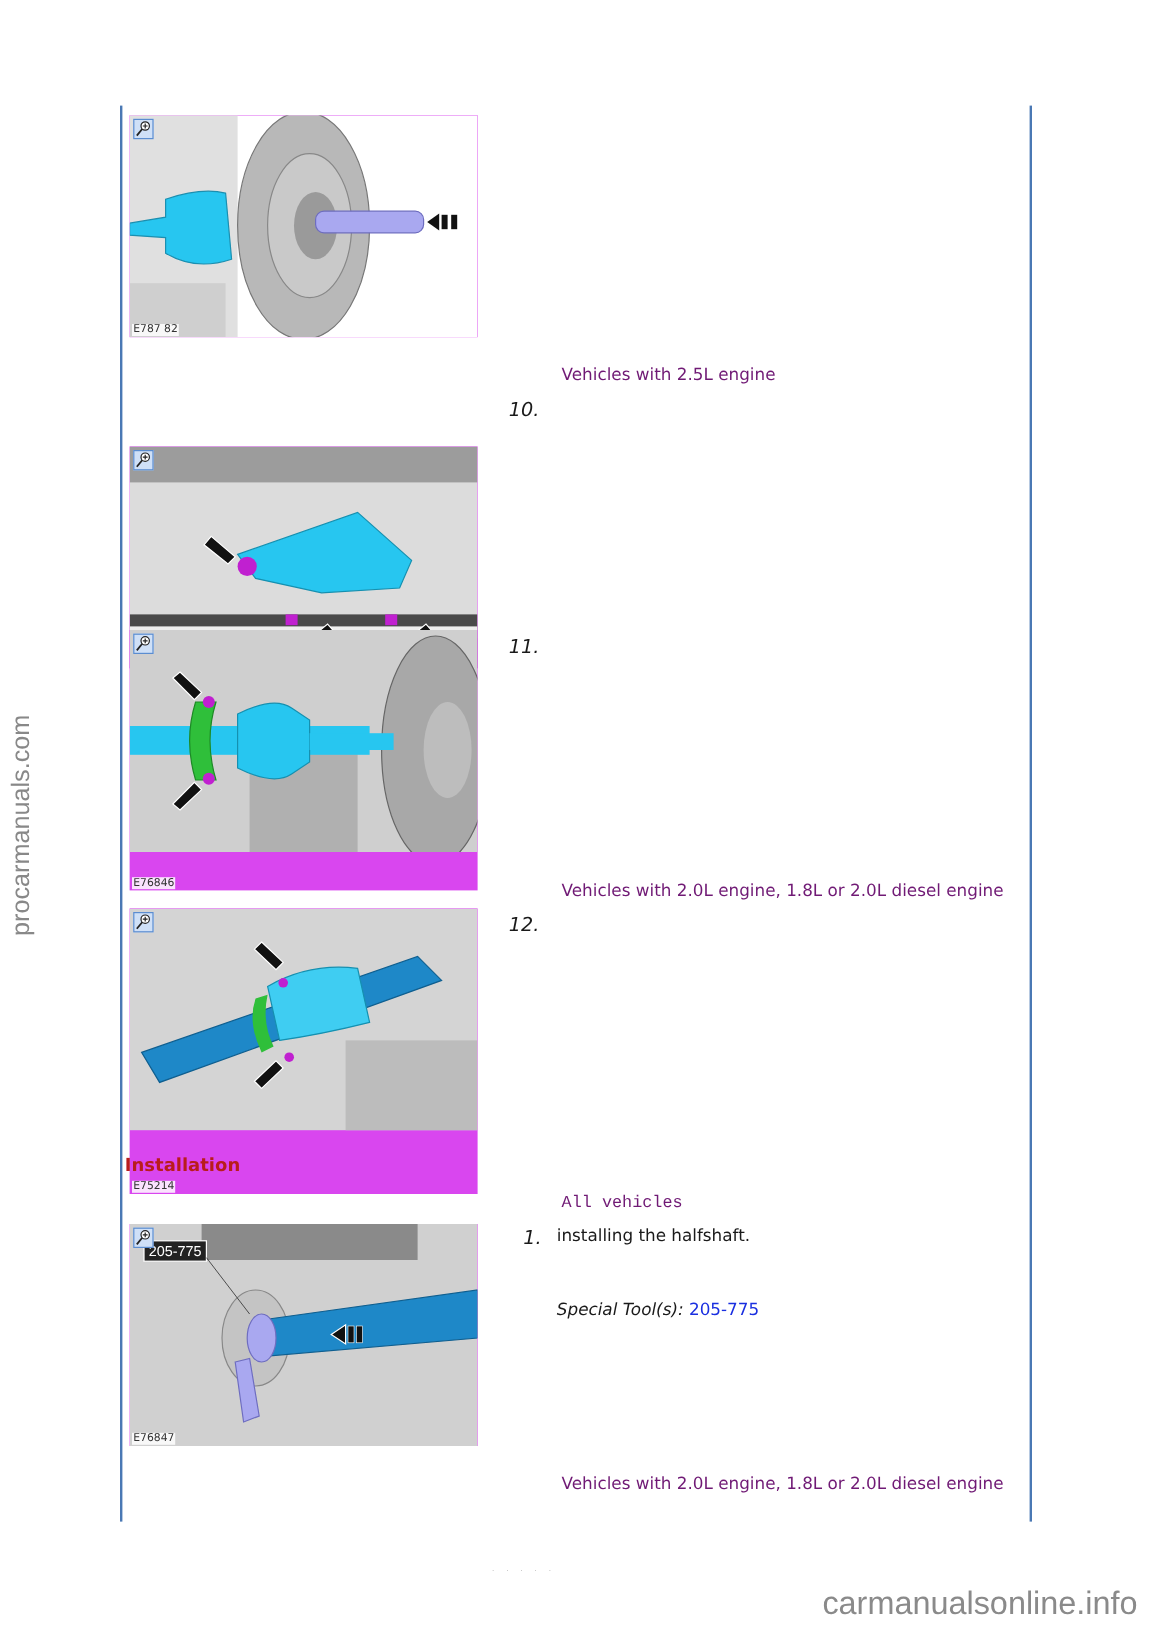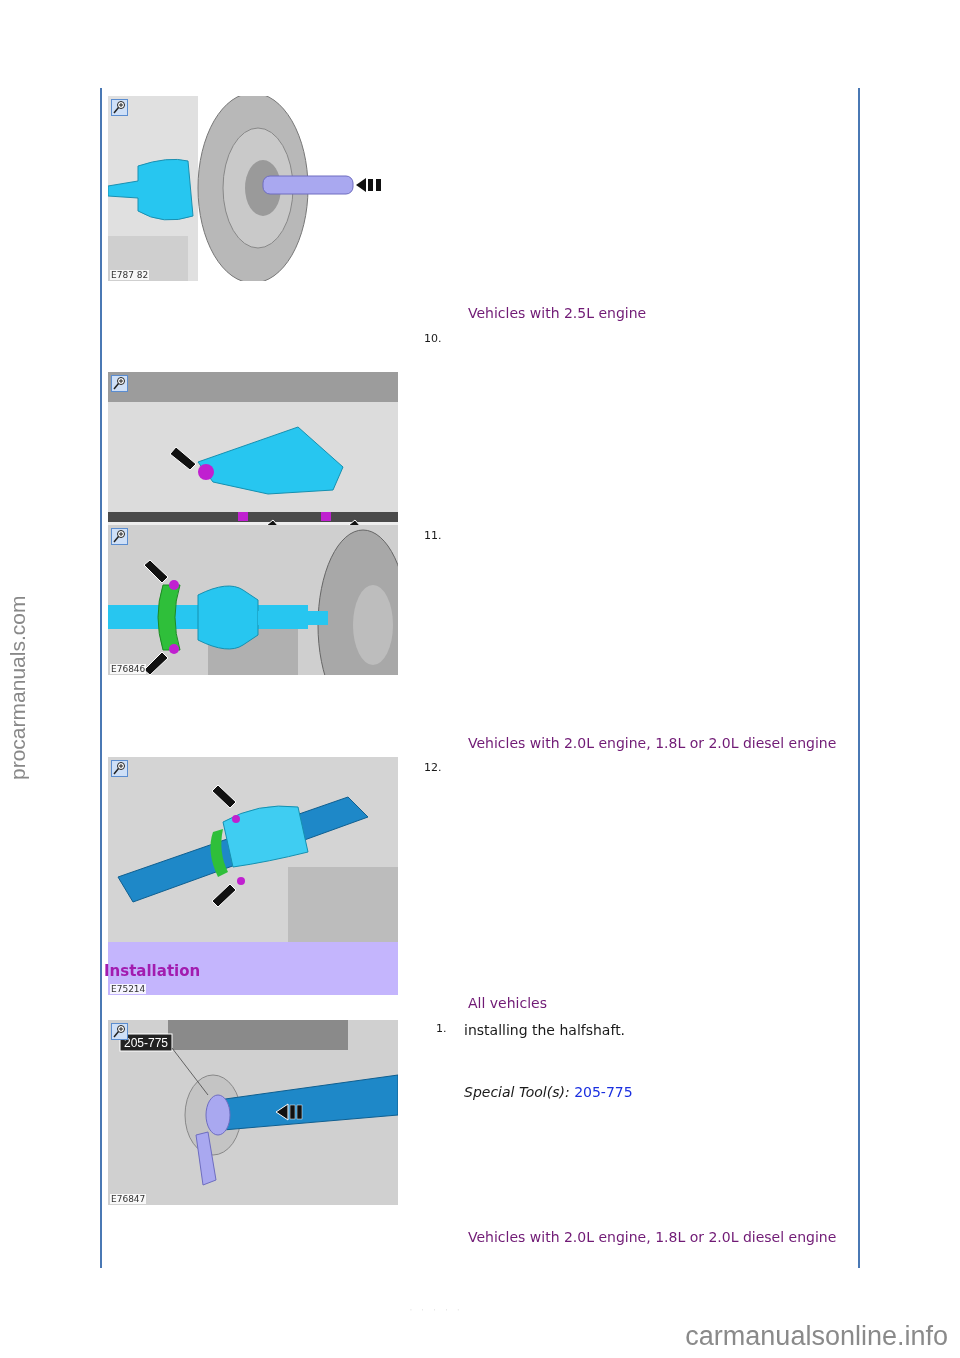--- a/index.html
+++ b/index.html
@@ -2,30 +2,30 @@
 <html><head>
   <meta charset="utf-8">
   <style>
     html, body { margin: 0; padding: 0; background: #ffffff; }
     body { width: 960px; height: 1358px; position: relative; overflow: hidden;
            font-family: "DejaVu Sans", sans-serif; color: #111; }
     .vline { position: absolute; width: 2px; background: #4a78b4; }
     .vline.left { left: 100px; top: 88px; height: 1180px; }
     .vline.right { left: 858px; top: 88px; height: 1180px; }
 
-    .fig { position: absolute; width: 290px; overflow: hidden; background: #c4b5fd; }
+    .fig { position: absolute; width: 290px; overflow: hidden; background: #d946ef; }
     .fig svg { display: block; }
     .zoom-btn { position: absolute; left: 3px; top: 3px; width: 17px; height: 17px;
                 background: #cfe0f7; border: 1px solid #5b8dd0; box-sizing: border-box; }
     .fig-id { position: absolute; left: 2px; bottom: 1px; font-family: "DejaVu Sans", sans-serif;
               font-size: 9px; color: #333; background: rgba(255,255,255,0.85); padding: 0 1px; }
 
     .txt { position: absolute; font-size: 14px; color: #701a75; white-space: nowrap; margin-left: 22px; }
-    .step-num { position: absolute; font-size: 11px; color: #1a1a1a; }
-    .heading { position: absolute; font-size: 15px; font-weight: bold; color: #a21caf; }
+    .step-num { position: absolute; font-size: 16px; color: #1a1a1a; font-style: italic; }
+    .heading { position: absolute; font-size: 15px; font-weight: bold; color: #b91c1c; }
     .step-body { position: absolute; font-size: 14px; color: #1a1a1a; line-height: 19px; }
     .tool-line { position: absolute; font-size: 14px; color: #1a1a1a; }
     .tool-line .lab { font-style: italic; }
     .tool-line .link { color: #1a2fe0; text-decoration: none; cursor: pointer; }
 
     .watermark-left { position: absolute; left: 6px; top: 780px; transform-origin: left top;
                       transform: rotate(-90deg); font-family: "Liberation Sans", sans-serif;
                       font-size: 21px; color: #888; white-space: nowrap; }
     .watermark-bottom { position: absolute; right: 12px; bottom: 6px; font-family: "Liberation Sans", sans-serif;
                         font-size: 27px; color: #8a8a8a; }
@@ -83,21 +83,21 @@
         <circle cx="9" cy="5" r="3.5" fill="#fff" stroke="#222"></circle>
         <line x1="9" y1="3" x2="9" y2="7" stroke="#222"></line>
         <line x1="7" y1="5" x2="11" y2="5" stroke="#222"></line>
         <line x1="6.5" y1="7.5" x2="2" y2="13" stroke="#222" stroke-width="1.5"></line>
       </svg>
   </div>
   <span class="fig-id">E76844</span>
 </div>
 <span class="step-num" style="left:424px; top:332px;">10.</span>
 
-<div class="fig" style="left:108px; top:525px; height:150px;text-decoration:underline;">
+<div class="fig" style="left:108px; top:525px; height:217px;text-decoration:underline;">
   <svg width="290" height="185" viewBox="0 0 290 185">
     <rect width="290" height="185" fill="#cfcfcf"></rect>
     <rect x="100" y="100" width="90" height="85" fill="#b0b0b0"></rect>
     <ellipse cx="255" cy="100" rx="45" ry="95" fill="#a8a8a8" stroke="#666"></ellipse>
     <ellipse cx="265" cy="100" rx="20" ry="40" fill="#bdbdbd"></ellipse>
     <rect x="0" y="80" width="200" height="24" fill="#27c6f0"></rect>
     <path d="M90 70 Q120 55 135 65 L150 75 L150 110 L135 120 Q120 130 90 115 Z" fill="#27c6f0" stroke="#1590b0"></path>
     <rect x="150" y="86" width="70" height="14" fill="#27c6f0"></rect>
     <path d="M55 60 Q45 92 55 125 L72 125 Q62 92 72 60 Z" fill="#2fbf3a" stroke="#1d8a25"></path>
     <circle cx="66" cy="60" r="5" fill="#c020d0"></circle>
@@ -137,21 +137,21 @@
         <line x1="9" y1="3" x2="9" y2="7" stroke="#222"></line>
         <line x1="7" y1="5" x2="11" y2="5" stroke="#222"></line>
         <line x1="6.5" y1="7.5" x2="2" y2="13" stroke="#222" stroke-width="1.5"></line>
       </svg>
   </div>
   <span class="fig-id">E75214</span>
 </div>
 <span class="step-num" style="left:424px; top:761px;">12.</span>
 
 <span class="heading" style="left:104px; top:962px;">Installation</span>
-<span class="txt" style="left:446px; top:995px;">All vehicles</span>
+<span class="txt" style="left:446px; top:995px;font-family:Liberation Mono, monospace;">All vehicles</span>
 
 <div class="fig" style="left:108px; top:1020px; height:185px;">
   <svg width="290" height="185" viewBox="0 0 290 185">
     <rect width="290" height="185" fill="#d0d0d0"></rect>
     <rect x="60" y="0" width="180" height="30" fill="#8a8a8a"></rect>
     <ellipse cx="105" cy="95" rx="28" ry="40" fill="#c4c4c4" stroke="#888"></ellipse>
     <polygon points="110,80 290,55 290,95 115,110" fill="#1e88c8" stroke="#0f5f90"></polygon>
     <ellipse cx="110" cy="95" rx="12" ry="20" fill="#a9a8f0" stroke="#6e6dc0"></ellipse>
     <polygon points="88,115 100,112 108,160 95,165" fill="#a9a8f0" stroke="#6e6dc0"></polygon>
     <polygon points="168,92 180,84 180,100" fill="#111" stroke="#fff"></polygon>

